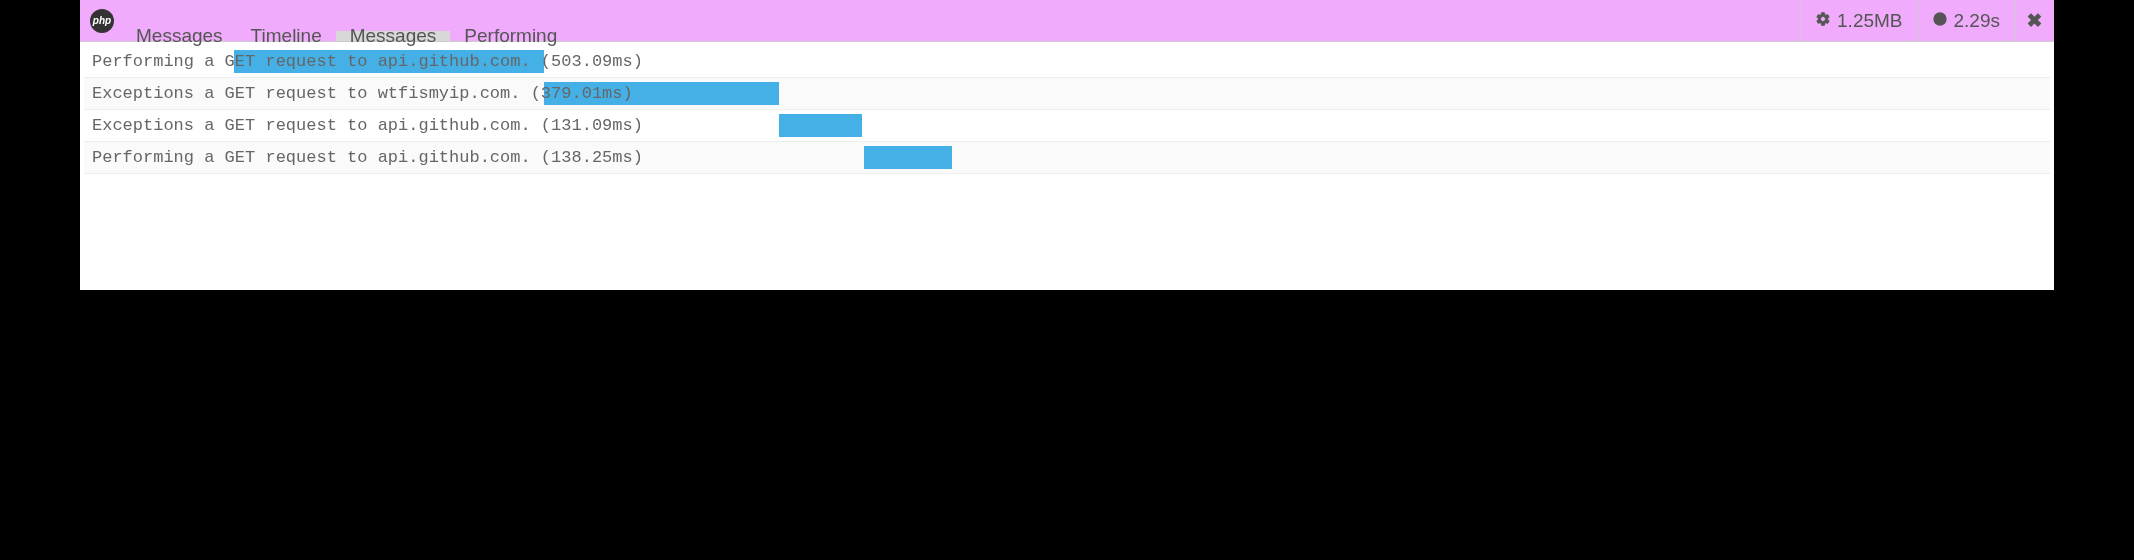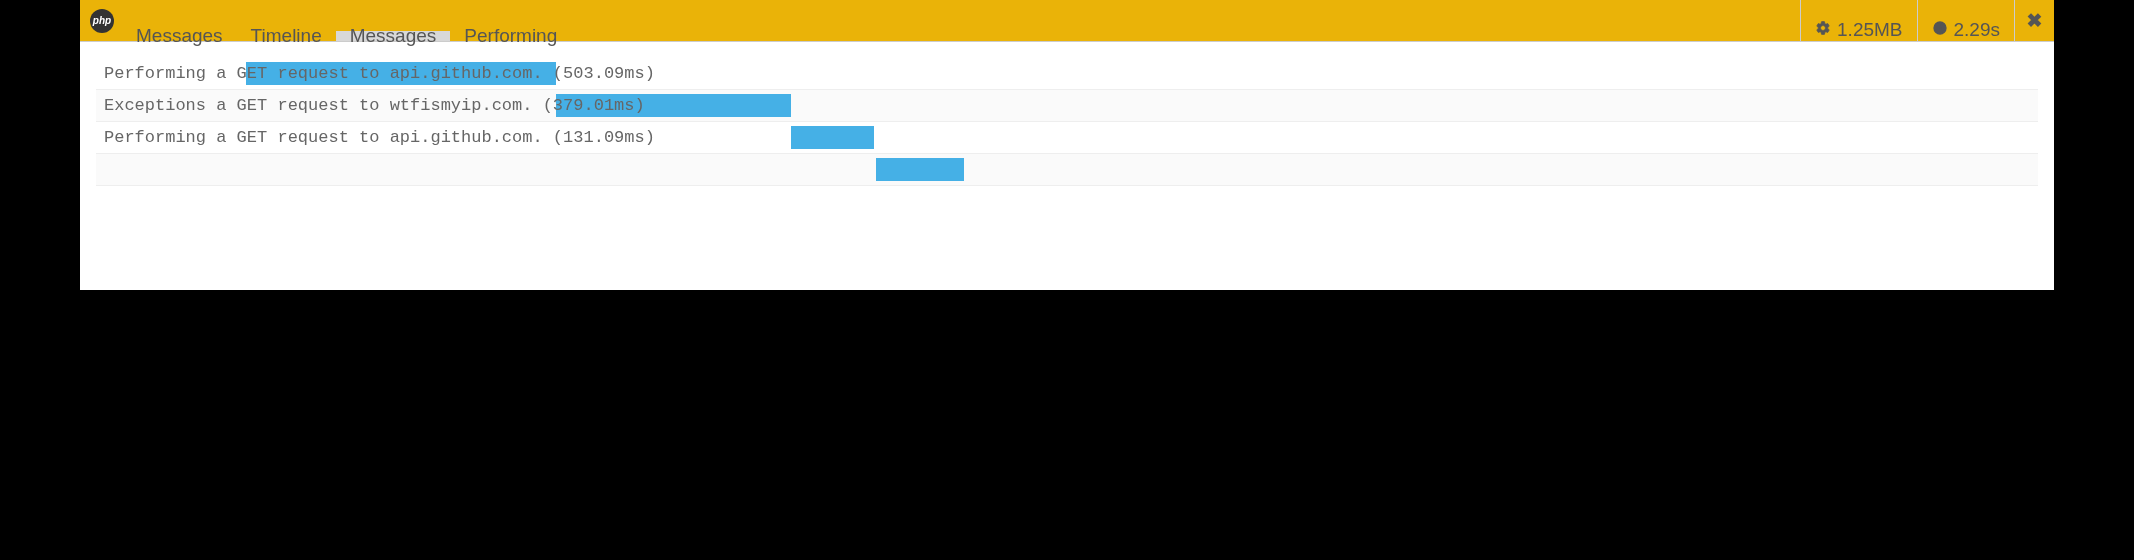--- a/index.html
+++ b/index.html
@@ -15,21 +15,21 @@
     .panel {
       background: #fff;
       margin: 0 80px;
       box-shadow: 0 10px 30px rgba(0,0,0,0.3);
       min-height: 290px;
       position: relative;
     }
     .toolbar {
       display: flex;
       align-items: stretch;
-      background: #eab308;
+      background: #f0abfc;
       border-bottom: 1px solid #ccc;
       height: 42px;
     }
     .toolbar-left {
       display: flex;
       align-items: stretch;
       flex: 1;
     }
     .toolbar-right {
       display: flex;
@@ -59,21 +59,21 @@
       font-size: 19px;
       cursor: pointer;
       border-right: 0;
       margin-top: 31px;
     }
     .tab.active {
       background: #d8d8d8;
     }
     .stat {
       display: flex;
-      align-items: flex-end;
+      align-items: center;
       padding: 0 14px;
       color: #555;
       font-size: 19px;
       border-left: 1px solid #ccc;
       gap: 6px;
     }
     .stat svg {
       width: 16px;
       height: 16px;
       fill: #555;
@@ -84,21 +84,21 @@
       align-items: center;
       justify-content: center;
       width: 40px;
       border-left: 1px solid #ccc;
       color: #555;
       font-size: 19px;
       font-weight: bold;
       cursor: pointer;
     }
     .timeline-body {
-      padding: 16px;
+      padding: 4px;
     }
     .timeline-row {
       position: relative;
       height: 32px;
       border-bottom: 1px solid #eee;
       display: flex;
       align-items: center;
     }
     .timeline-row:nth-child(odd) {
       background: #fff;
@@ -163,19 +163,20 @@
     <div class="timeline-row">
       <div class="timeline-bar" style="left:150px;width:310px;"></div>
       <span class="timeline-label">Performing a GET request to api.github.com. (503.09ms)</span>
     </div>
     <div class="timeline-row">
       <div class="timeline-bar" style="left:460px;width:235px;"></div>
       <span class="timeline-label">Exceptions a GET request to wtfismyip.com. (379.01ms)</span>
     </div>
     <div class="timeline-row">
       <div class="timeline-bar" style="left:695px;width:83px;"></div>
-      <span class="timeline-label">Performing a GET request to api.github.com. (131.09ms)</span>
+      <span class="timeline-label">Exceptions a GET request to api.github.com. (131.09ms)</span>
     </div>
     <div class="timeline-row">
       <div class="timeline-bar" style="left:780px;width:88px;"></div>
+      <span class="timeline-label">Performing a GET request to api.github.com. (138.25ms)</span>
     </div>
   </div>
 </div>
 
 </body></html>

